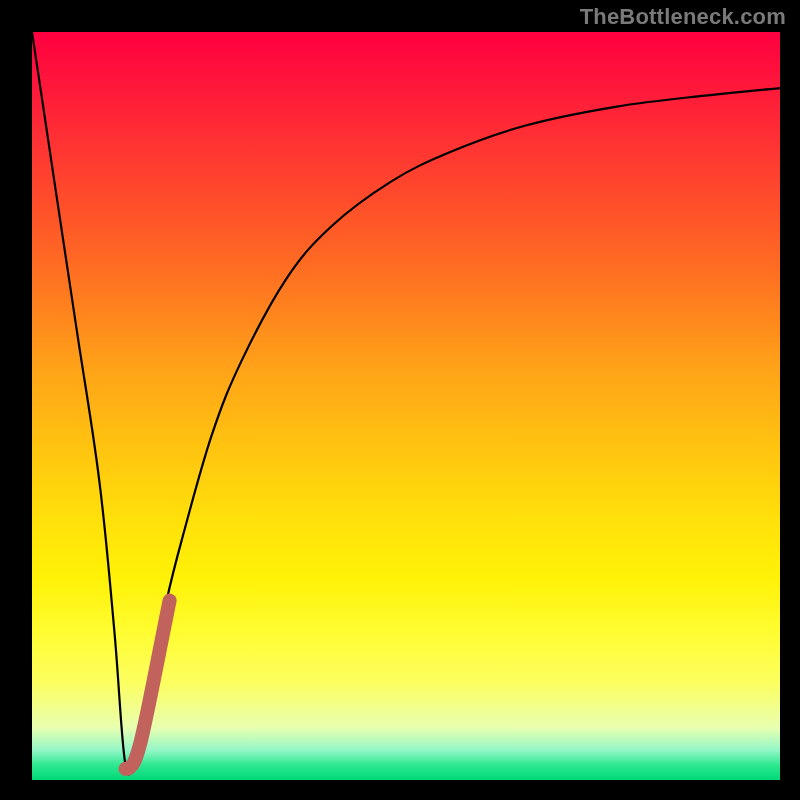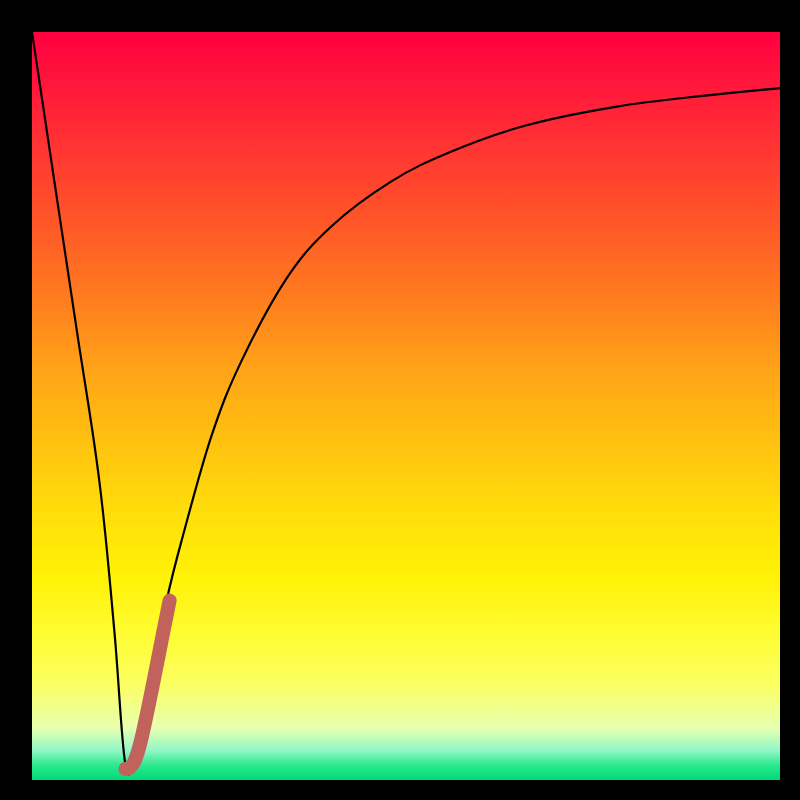--- a/index.html
+++ b/index.html
@@ -57,13 +57,14 @@
 <body>
 <div class="frame">
 
   <div class="plot-area" style="left: 32px; top: 32px; width: 748px; height: 748px;"></div>
 
   <svg class="curves" width="800" height="800" viewBox="0 0 800 800">
     <path id="main-curve" fill="none" stroke-width="2.2" stroke-linecap="round" stroke-linejoin="round" d="M32.0 32.0 C36.0 58.9, 46.4 127.7, 54.4 181.6 C62.5 235.5, 68.8 277.3, 76.9 331.2 C85.0 385.1, 92.6 426.9, 99.3 480.8 C106.1 534.7, 109.6 579.2, 114.3 630.4 C119.0 681.6, 121.5 743.5, 125.5 765.0 C129.5 786.6, 132.0 766.2, 136.7 750.1 C141.4 733.9, 146.3 702.2, 151.7 675.3 C157.1 648.4, 161.3 624.7, 166.6 600.5 C172.0 576.2, 173.5 570.3, 181.6 540.6 C189.7 511.0, 200.7 468.2, 211.5 435.9 C222.3 403.6, 228.0 389.4, 241.4 361.1 C254.9 332.8, 270.2 303.1, 286.3 278.8 C302.5 254.6, 312.4 244.0, 331.2 226.5 C350.0 209.0, 369.5 195.1, 391.0 181.6 C412.6 168.1, 426.6 161.8, 450.9 151.7 C475.1 141.6, 496.1 133.6, 525.7 125.5 C555.3 117.4, 583.1 112.2, 615.4 106.8 C647.8 101.4, 675.6 98.9, 705.2 95.6 C734.8 92.2, 766.5 89.4, 780.0 88.1" stroke="#000000"></path>
     <path id="highlight-curve" fill="none" stroke-width="14" stroke-linecap="round" stroke-linejoin="round" d="M125.5 768.8 C126.2 768.6, 127.6 769.4, 129.2 768.0 C130.9 766.7, 132.5 765.9, 134.5 761.3 C136.5 756.7, 137.9 752.7, 140.5 742.6 C143.0 732.5, 145.9 718.7, 148.7 705.2 C151.5 691.7, 153.5 681.3, 156.2 667.8 C158.9 654.3, 161.2 642.5, 163.6 630.4 C166.1 618.3, 168.6 605.9, 169.6 600.5" stroke="#c1625d"></path>
   </svg>
 
+  <div class="watermark">TheBottleneck.com</div>
 </div>
 
 </body></html>

